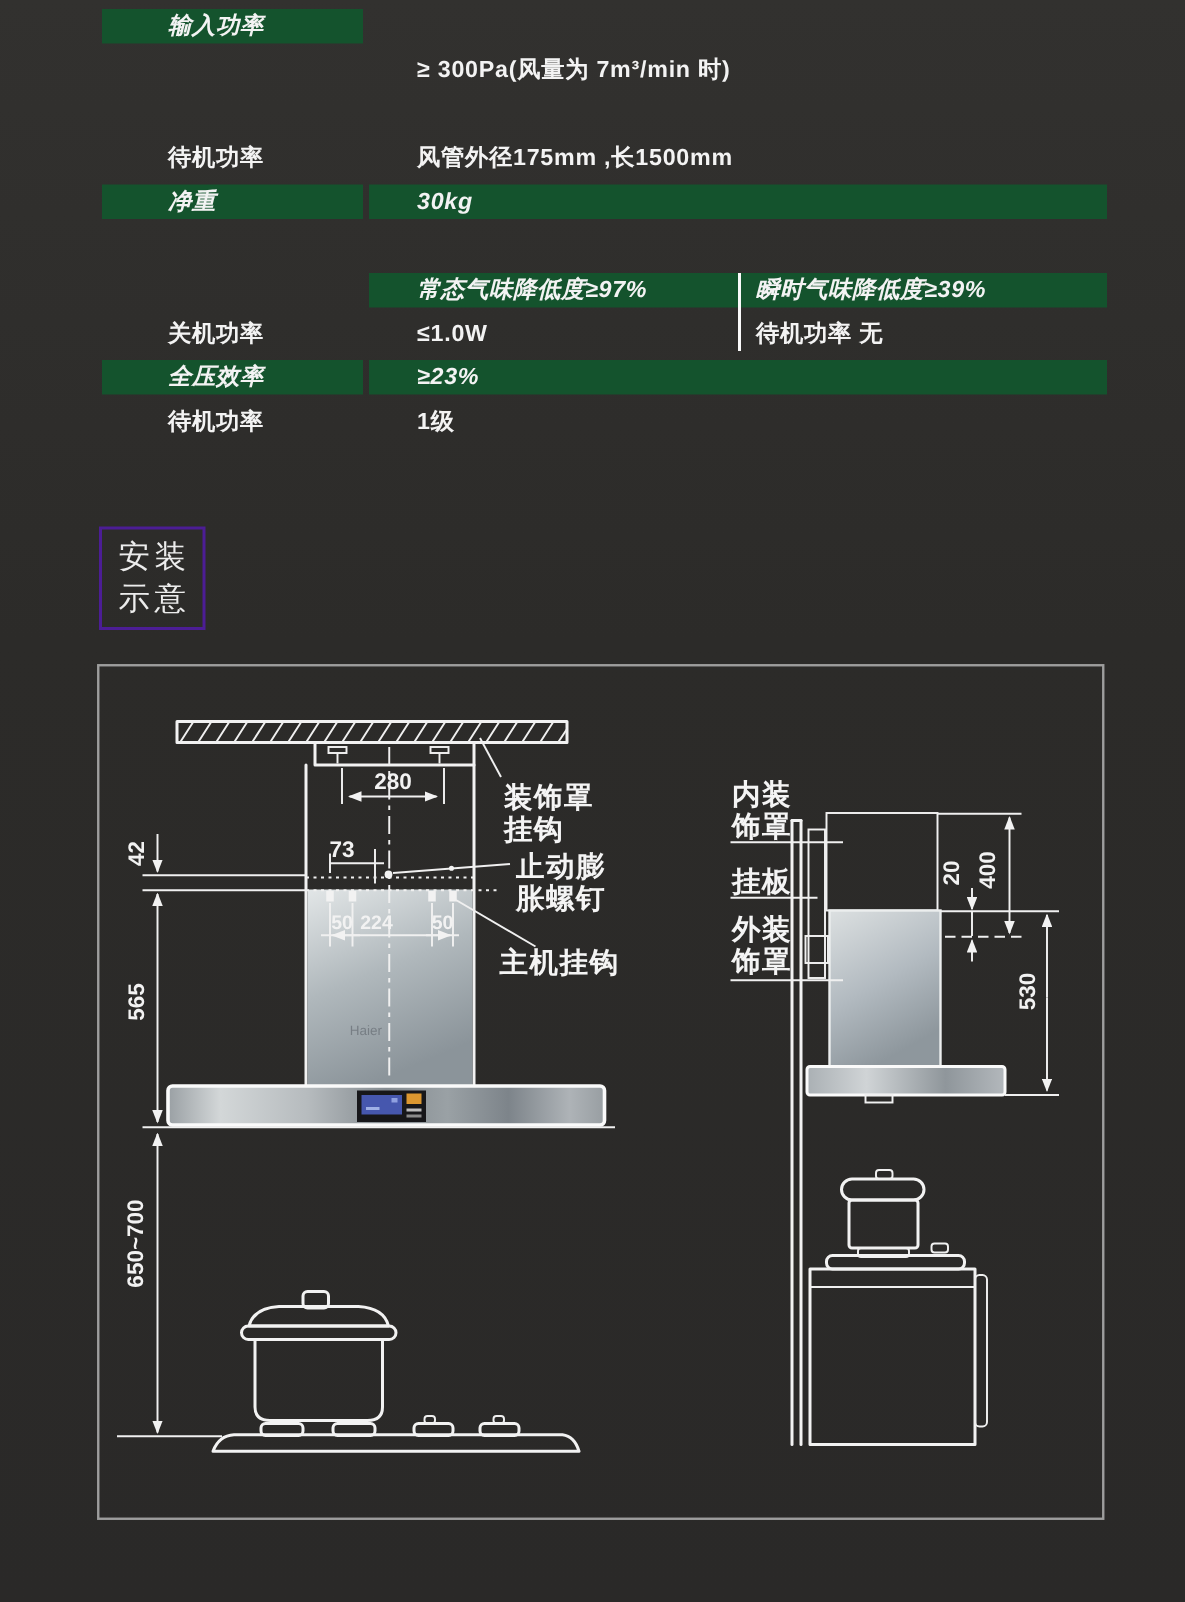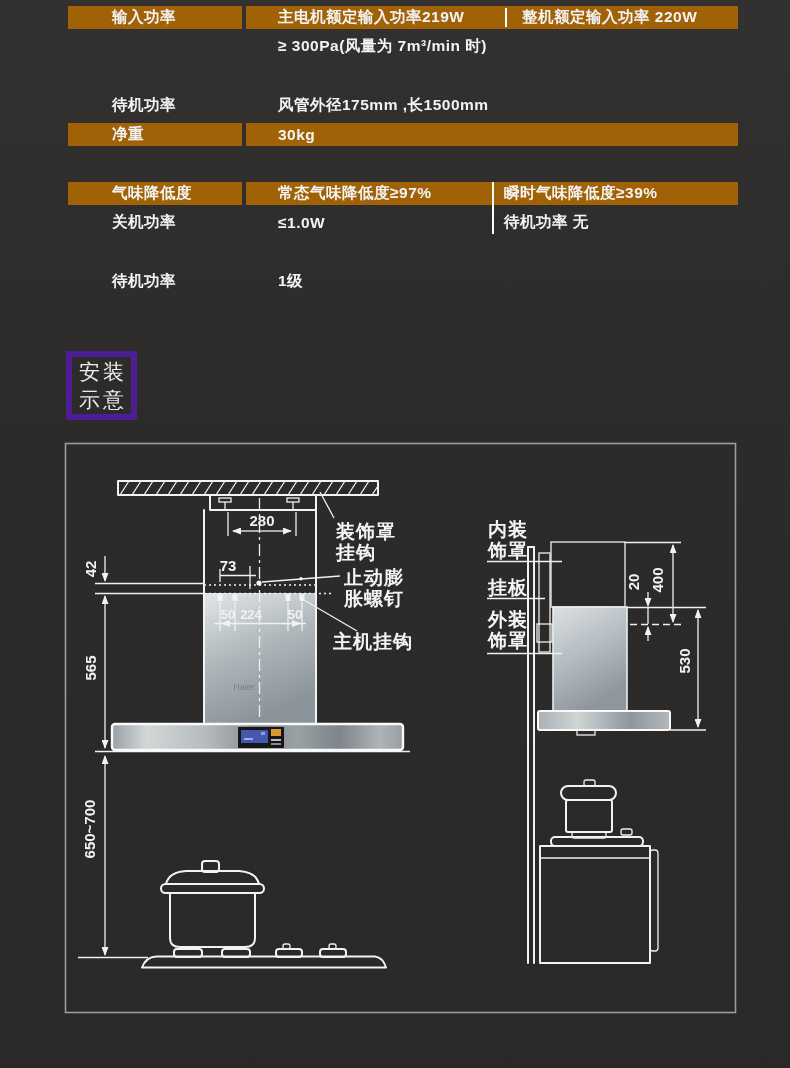--- a/index.html
+++ b/index.html
@@ -10,49 +10,44 @@
     -webkit-font-smoothing:antialiased;
   }
   
   .spec-table{position:absolute;left:0;top:0;width:790px;height:300px;}
   .row{position:absolute;left:0;width:790px;height:29px;}
   .cell{position:absolute;top:3px;height:23px;display:flex;align-items:center;
         box-sizing:border-box;color:#f3f3f3;font-size:15.5px;font-weight:600;
         letter-spacing:.5px;white-space:nowrap;}
   .cell.label{left:68px;width:174px;padding-left:44px;}
   .cell.value{left:246px;width:492px;padding-left:32px;}
-  .hl{background:#a16207;}
+  .hl{background:#14532d;font-style:italic;}
   .v2{position:absolute;top:0;height:23px;display:flex;align-items:center;}
   .vdiv{position:absolute;width:2px;background:#fafafa;}
   .long-divider{position:absolute;left:492px;top:182px;width:2px;height:52px;background:#fafafa;}
   
   .badge{position:absolute;left:66px;top:351px;width:71px;height:69px;
-         border:6px solid #4c1d95;box-sizing:border-box;color:#ececec;
+         border:2px solid #4c1d95;box-sizing:border-box;color:#ececec;
          display:flex;flex-direction:column;align-items:center;justify-content:center;
          font-size:21px;line-height:1.3;letter-spacing:3px;padding-left:3px;}
   
   svg.diagram{position:absolute;left:0;top:0;}
   .oline{stroke:#f2f2f2;stroke-width:2;fill:none;stroke-linejoin:round;stroke-linecap:round;}
   .tline{stroke:#f0f0f0;stroke-width:1.3;fill:none;}
   .dimtxt{fill:#f2f2f2;font-size:15px;font-weight:600;font-family:"Liberation Sans","DejaVu Sans",sans-serif;}
   .dimsm{fill:#f2f2f2;font-size:13px;font-weight:600;font-family:"Liberation Sans","DejaVu Sans",sans-serif;}
   .lbl{fill:#f4f4f4;font-size:19px;font-weight:600;font-family:"Liberation Sans","DejaVu Sans",sans-serif;letter-spacing:1px;}
 </style>
 </head>
 <body>
 
 <div class="spec-table">
 
   <div class="row" style="top:3px">
     <div class="cell label hl">输入功率</div>
-    <div class="cell value hl">
-      <span>主电机额定输入功率219W</span>
-      <span class="vdiv" style="left:259px;top:2px;height:19px"></span>
-      <span class="v2" style="left:276px">整机额定输入功率 220W</span>
-    </div>
   </div>
 
   <div class="row" style="top:32px">
     <div class="cell value">
       <span>≥ 300Pa(风量为 7m³/min 时)</span>
     </div>
   </div>
 
 
   <div class="row" style="top:91px">
@@ -64,35 +59,40 @@
 
   <div class="row" style="top:120px">
     <div class="cell label hl">净重</div>
     <div class="cell value hl">
       <span>30kg</span>
     </div>
   </div>
 
 
   <div class="row" style="top:179px">
-    <div class="cell label hl">气味降低度</div>
     <div class="cell value hl">
       <span>常态气味降低度≥97%</span>
       <span class="v2" style="left:258px">瞬时气味降低度≥39%</span>
     </div>
   </div>
 
   <div class="row" style="top:208px">
     <div class="cell label">关机功率</div>
     <div class="cell value">
       <span>≤1.0W</span>
       <span class="v2" style="left:258px">待机功率 无</span>
     </div>
   </div>
 
+  <div class="row" style="top:237px">
+    <div class="cell label hl">全压效率</div>
+    <div class="cell value hl">
+      <span>≥23%</span>
+    </div>
+  </div>
 
   <div class="row" style="top:267px">
     <div class="cell label">待机功率</div>
     <div class="cell value">
       <span>1级</span>
     </div>
   </div>
 
   <div class="long-divider"></div>
 </div>

